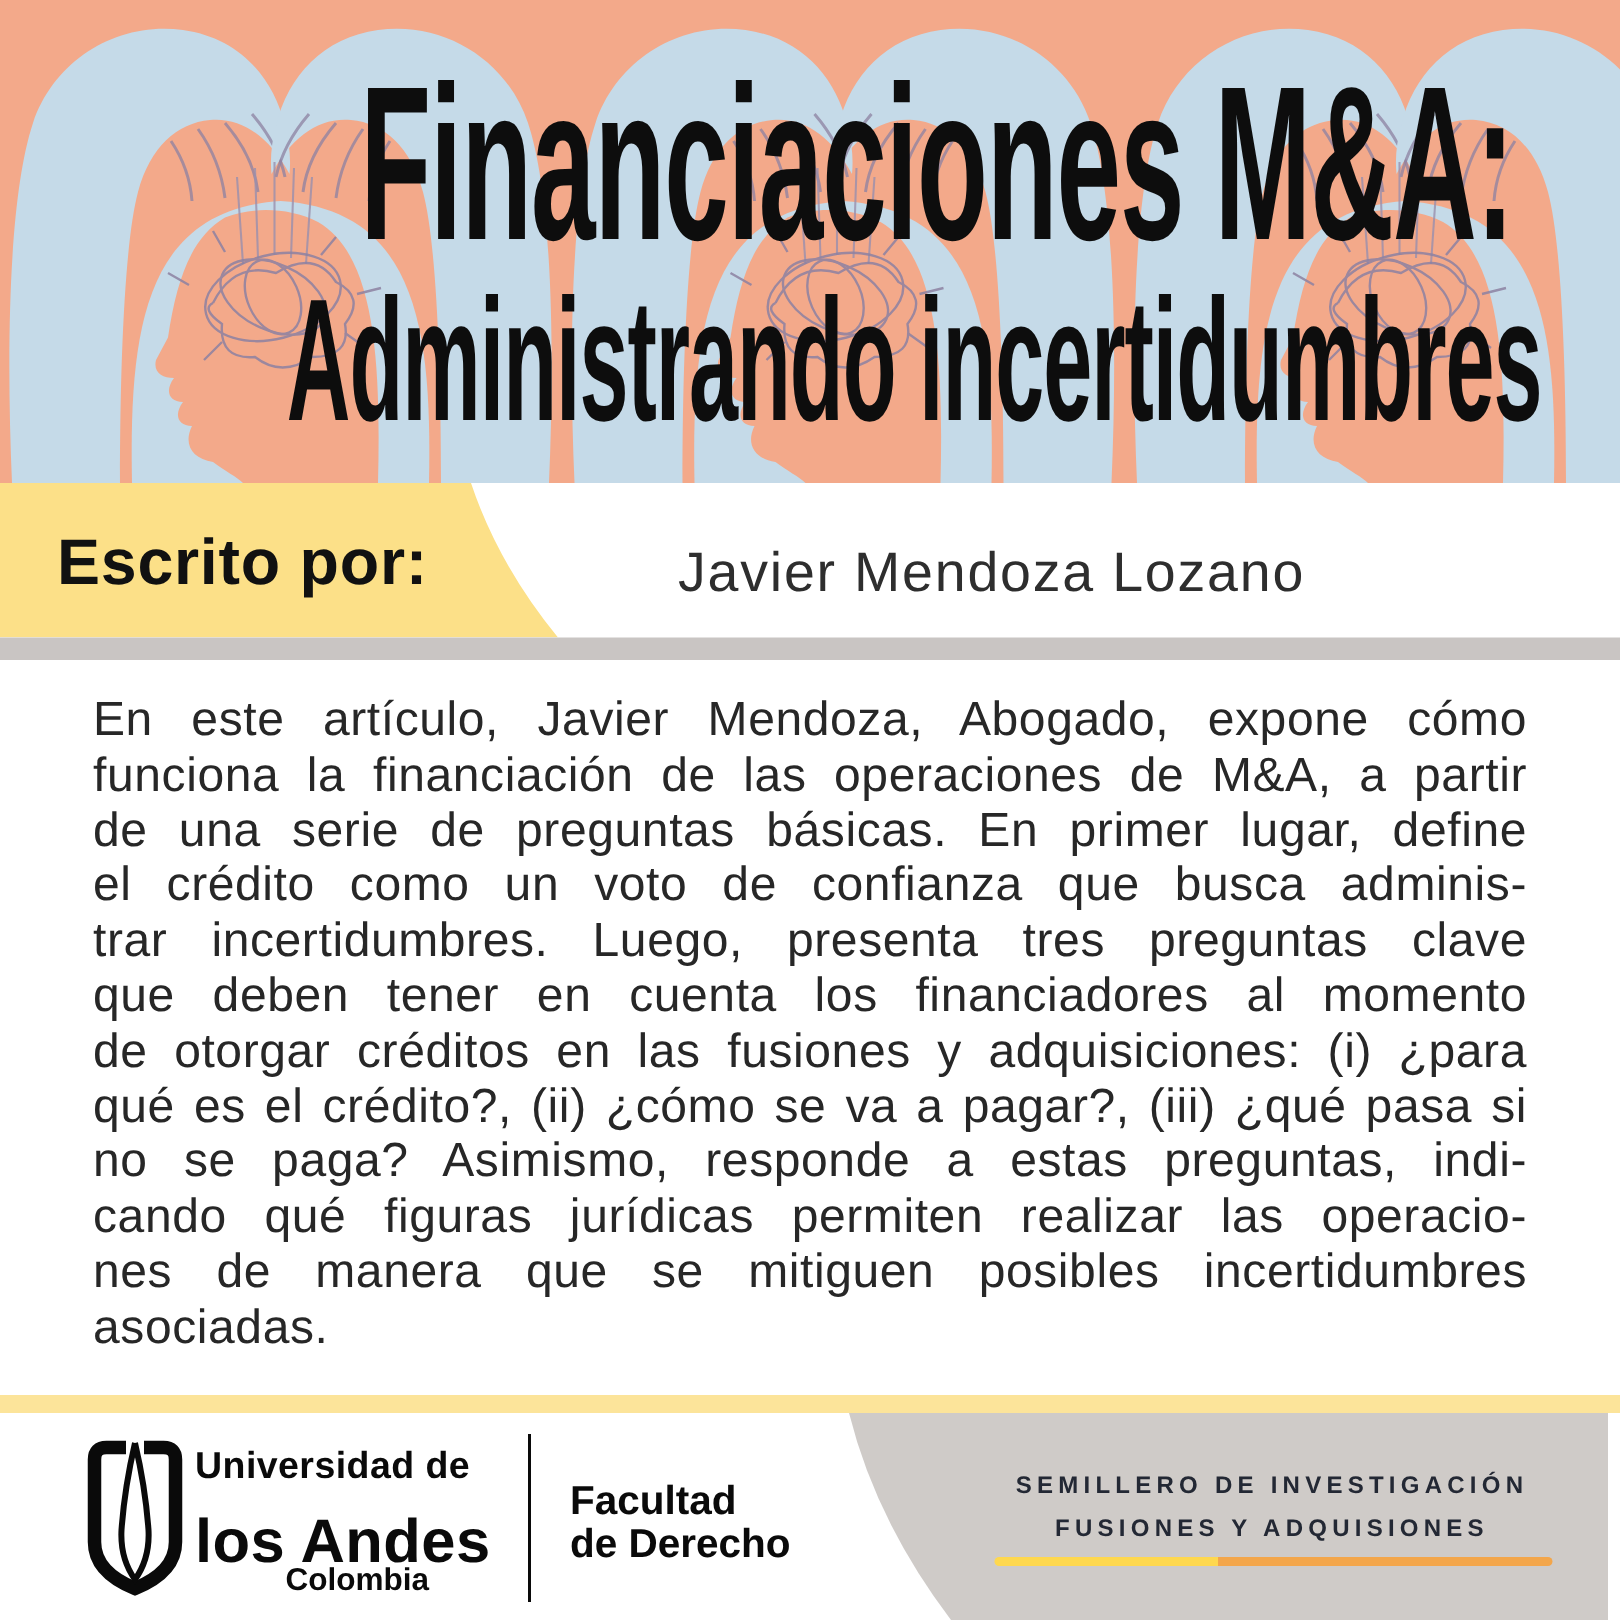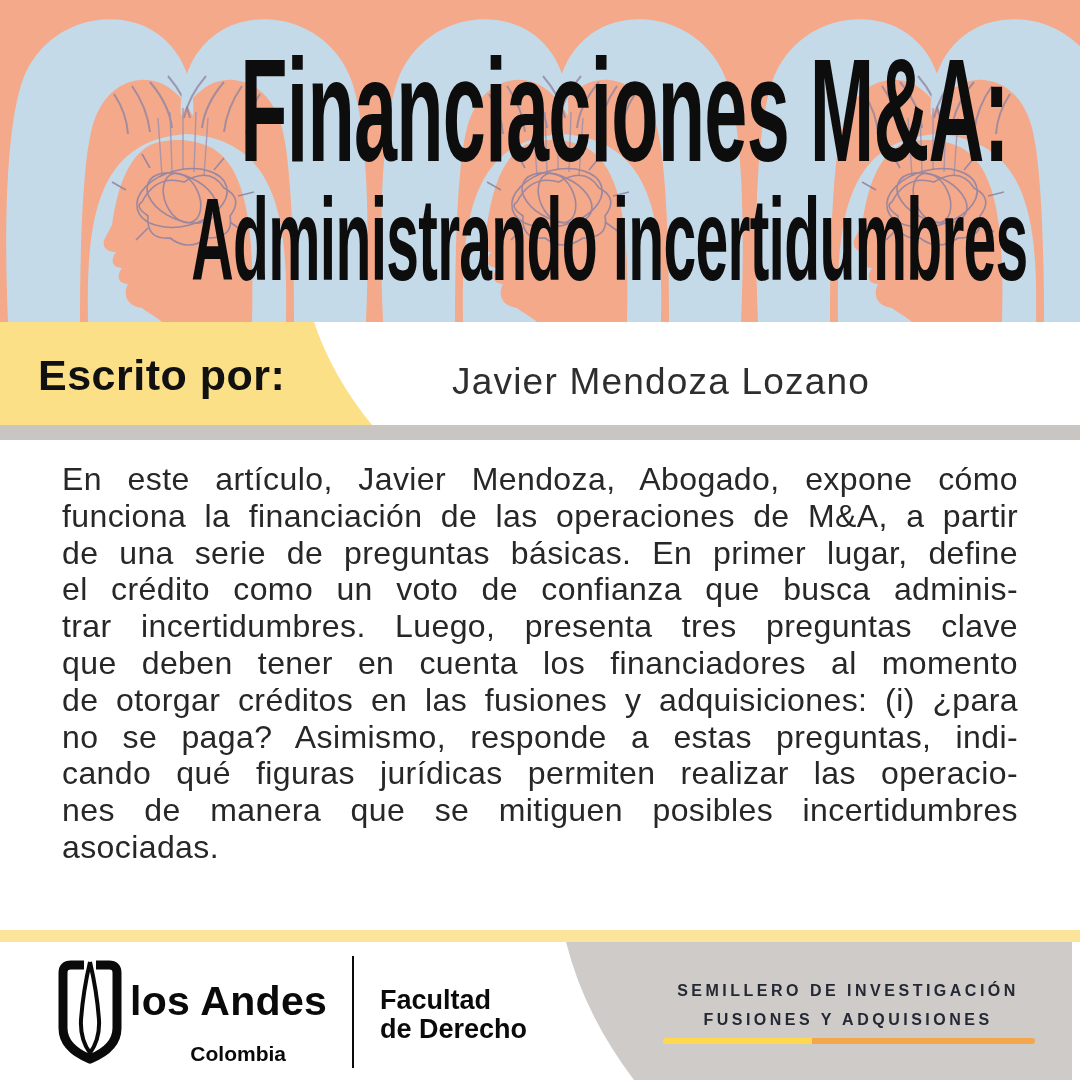--- a/index.html
+++ b/index.html
@@ -217,38 +217,40 @@
   <div class="gray-strip"></div>
 
   <div class="article">
     <div class="line">En este artículo, Javier Mendoza, Abogado, expone cómo</div>
     <div class="line">funciona la financiación de las operaciones de M&amp;A, a partir</div>
     <div class="line">de una serie de preguntas básicas. En primer lugar, define</div>
     <div class="line">el crédito como un voto de confianza que busca adminis-</div>
     <div class="line">trar incertidumbres. Luego, presenta tres preguntas clave</div>
     <div class="line">que deben tener en cuenta los financiadores al momento</div>
     <div class="line">de otorgar créditos en las fusiones y adquisiciones: (i) ¿para</div>
+    <div class="line">qué es el crédito?, (ii) ¿cómo se va a pagar?, (iii) ¿qué pasa si</div>
     <div class="line">no se paga? Asimismo, responde a estas preguntas, indi-</div>
     <div class="line">cando qué figuras jurídicas permiten realizar las operacio-</div>
     <div class="line">nes de manera que se mitiguen posibles incertidumbres</div>
     <div class="line last">asociadas.</div>
   </div>
 
   <div class="yellow-strip"></div>
 
   <div class="footer">
     <svg class="panel-svg" width="1080" height="138" viewBox="0 0 1080 138">
       <path d="M 566,0 Q 584,72 634,138 H 1072 V 0 Z" fill="#cfcbc8"></path>
     </svg>
 
     <svg class="shield" width="64" height="104" viewBox="0 0 64 104">
       <path d="M 26,5 H 13 Q 5,5 5,13 V 68 Q 5,88 32,99 Q 59,88 59,68 V 13 Q 59,5 51,5 H 38" fill="none" stroke="#0a0a0a" stroke-width="9"></path>
       <path d="M 32,2 Q 25,32 23,60 Q 22,79 32,93 Q 42,79 41,60 Q 39,32 32,2" fill="none" stroke="#0a0a0a" stroke-width="4"></path>
     </svg>
     <div class="uni-text">
+      <div class="uni-line1">Universidad de</div>
       <div class="uni-line2">los Andes</div>
     </div>
     <div class="uni-country">Colombia</div>
 
     <div class="logo-divider"></div>
 
     <div class="faculty">
       <div>Facultad</div>
       <div>de Derecho</div>
     </div>

